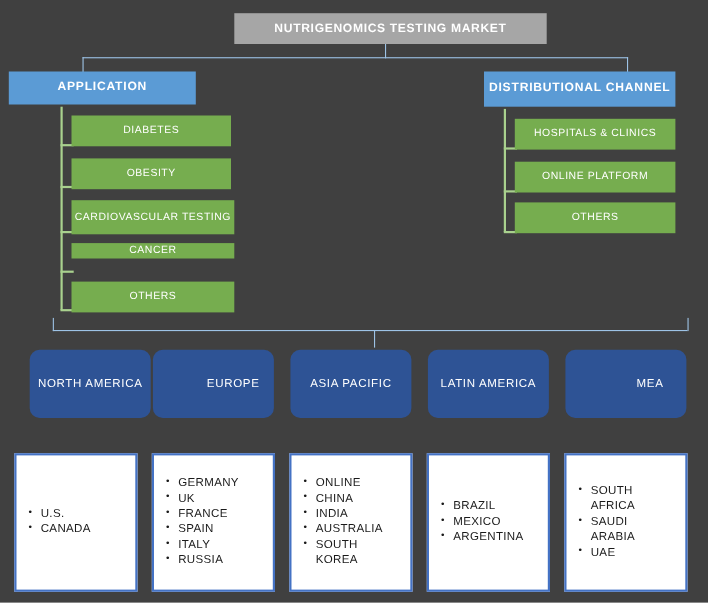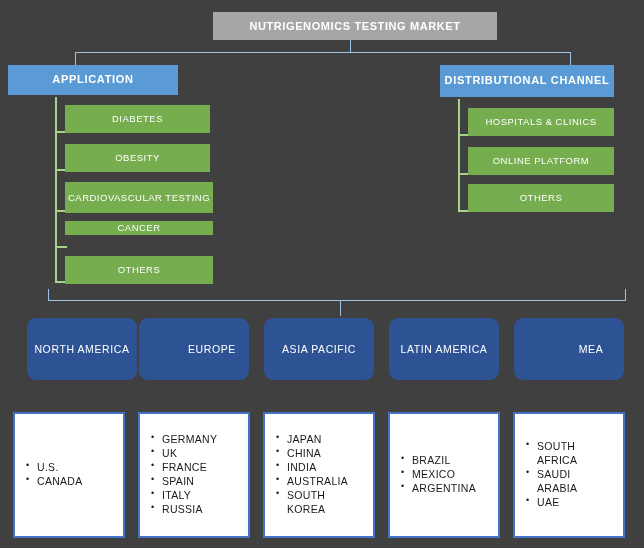--- a/index.html
+++ b/index.html
@@ -232,21 +232,21 @@
         <li>GERMANY</li>
         <li>UK</li>
         <li>FRANCE</li>
         <li>SPAIN</li>
         <li>ITALY</li>
         <li>RUSSIA</li>
       </ul>
   </div>
   <div class="country-box" style="left:263px;">
     <ul>
-        <li>JAPAN</li>
+        <li>ONLINE</li>
         <li>CHINA</li>
         <li>INDIA</li>
         <li>AUSTRALIA</li>
         <li>SOUTH
 KOREA</li>
       </ul>
   </div>
   <div class="country-box" style="left:388px;">
     <ul>
         <li>BRAZIL</li>

